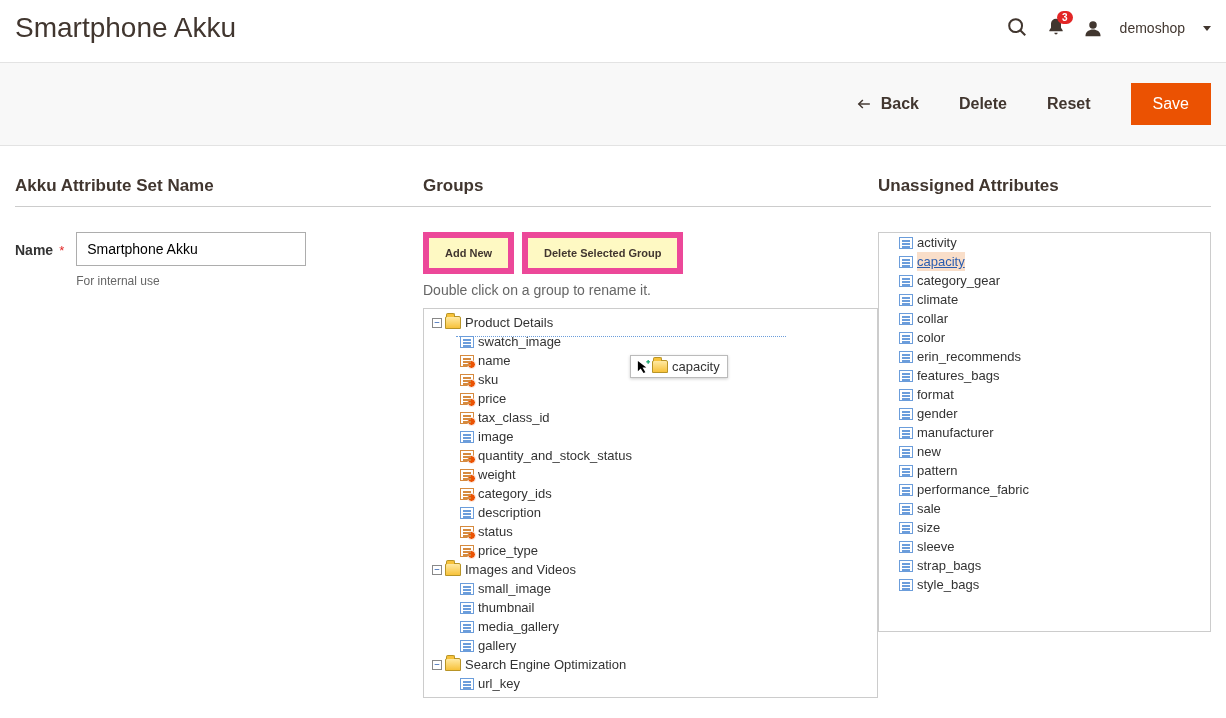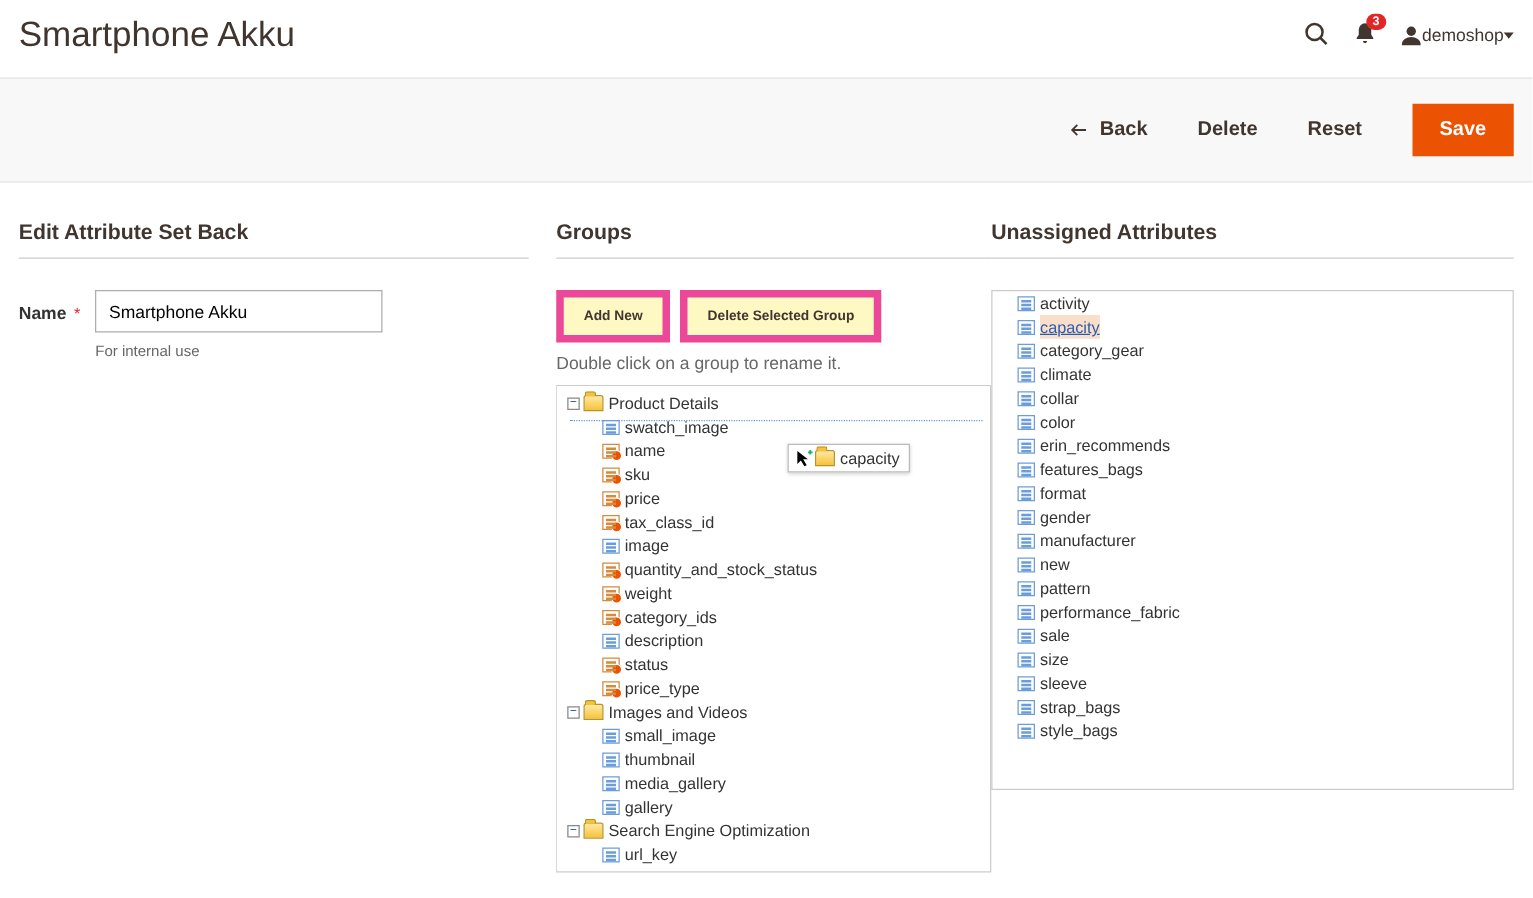--- a/index.html
+++ b/index.html
@@ -4,32 +4,32 @@
 <style>
 * { box-sizing: border-box; margin: 0; padding: 0; }
 body { font-family: 'Helvetica Neue', Arial, sans-serif; font-size: 14px; color: #333; background: #fff; }
 .page { width: 1226px; height: 718px; position: relative; overflow: hidden; }
 .header { display: flex; justify-content: space-between; align-items: center; padding: 12px 15px 18px; }
 .page-title { font-size: 28px; font-weight: 300; color: #41362f; }
 .header-right { display: flex; align-items: center; gap: 18px; }
 .search-icon { cursor: pointer; }
 .notif-wrap { position: relative; cursor: pointer; }
 .notif-badge { position: absolute; top: -5px; right: -7px; background: #e22626; color: #fff; font-size: 10px; border-radius: 9px; padding: 1px 5px; font-weight: bold; }
-.account { display: flex; align-items: center; gap: 0; cursor: pointer; font-size: 14px; color: #41362f; }
+.account { display: flex; align-items: center; gap: 18px; cursor: pointer; font-size: 14px; color: #41362f; }
 .account svg { }
 .triangle-down { width: 0; height: 0; border-left: 4px solid transparent; border-right: 4px solid transparent; border-top: 5px solid #41362f; }
 
 .actions-bar { background: #f8f8f8; border-top: 1px solid #e3e3e3; border-bottom: 1px solid #e3e3e3; display: flex; justify-content: flex-end; align-items: center; padding: 20px 15px; gap: 40px; }
 .action-link { font-size: 16px; font-weight: 600; color: #41362f; text-decoration: none; cursor: pointer; display: flex; align-items: center; gap: 8px; }
-.btn-primary { background: #eb5202; color: #fff; border: none; padding: 12px 22px; font-size: 16px; font-weight: 700; cursor: pointer; }
+.btn-primary { background: #eb5202; color: #fff; border: none; padding: 12px 22px; font-size: 16px; font-weight: 400; cursor: pointer; }
 .btn-secondary { background: #fef9c3; border: 6px solid #ec4899; color: #41362f; padding: 9px 16px; font-size: 11px; font-weight: 600; cursor: pointer; }
 
 .columns { display: flex; padding: 30px 15px 0; gap: 0; }
 .col-left { width: 408px; }
-.col-mid { width: 348px; margin-left: 22px; }
+.col-mid { width: 455px; }
 .col-right { flex: 1; }
 .section-title { font-size: 17px; font-weight: 600; color: #41362f; margin-bottom: 25px; border-bottom: 1px solid #ccc; padding-bottom: 10px; }
 
 .field-row { display: flex; align-items: flex-start; gap: 12px; }
 .field-label-wrap { display: flex; align-items: center; gap: 6px; padding-top: 10px; }
 .field-label { font-weight: 600; font-size: 14px; color: #333; }
 .required { color: #e22626; font-size: 13px; }
 .field-input-wrap { }
 .text-input { border: 1px solid #adadad; padding: 8px 10px; font-size: 14px; width: 230px; }
 .field-hint { font-size: 12px; color: #666; margin-top: 8px; }
@@ -99,21 +99,21 @@
       <span>Back</span>
     </a>
     <a class="action-link">Delete</a>
     <a class="action-link">Reset</a>
     <button class="btn-primary">Save</button>
   </div>
 
   <div class="columns">
 
     <div class="col-left">
-      <div class="section-title">Edit Attribute Set Back</div>
+      <div class="section-title">Akku Attribute Set Name</div>
       <div class="field-row">
         <div class="field-label-wrap">
           <span class="field-label">Name</span>
           <span class="required">*</span>
         </div>
         <div class="field-input-wrap">
           <input type="text" class="text-input" value="Smartphone Akku" style="">
           <div class="field-hint">For internal use</div>
         </div>
       </div>

